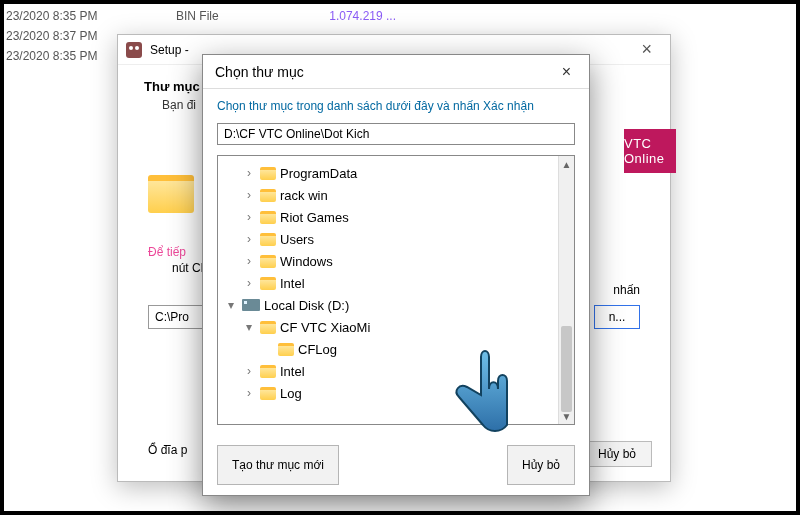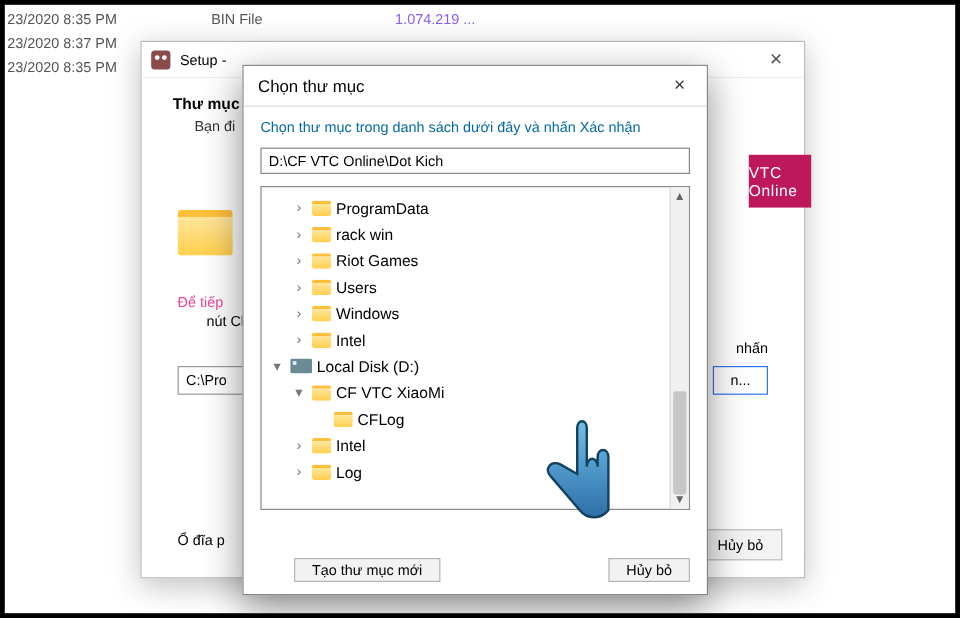--- a/index.html
+++ b/index.html
@@ -98,22 +98,22 @@
   .disk-ico::after { content:""; position:absolute; left:2px; top:2px; width:3px; height:3px; background:#e0f3ff;}
   .lbl { white-space:nowrap; }
   .indent-1 { padding-left:18px;}
   .indent-2 { padding-left:36px;}
   .node.sel .lbl { background:#d7ebff; padding:0 4px; border:1px dotted #3b8bd8;}
   .dlg-buttons {
     position:absolute; left:14px; right:14px; bottom:10px;
     display:flex; align-items:center; gap:12px;
   }
   .btn {
-    height:20px; border:1px solid #b5b5b5; background:#f2f2f2; font-size:12px;
-    padding:0 14px; cursor:pointer;margin-left:28px;
+    height:40px; border:1px solid #b5b5b5; background:#f2f2f2; font-size:12px;
+    padding:0 14px; cursor:pointer;
   }
   .btn.highlight { outline:3px solid #e11; outline-offset:-1px;}
   .spacer { flex:1; }
   
   .hand {
     position:absolute; right:70px; bottom:48px; pointer-events:none;
   }
   .icon-small {
     width:16px; height:16px; display:inline-block; background:#8a4b4b; border-radius:3px; position:relative;
   }

